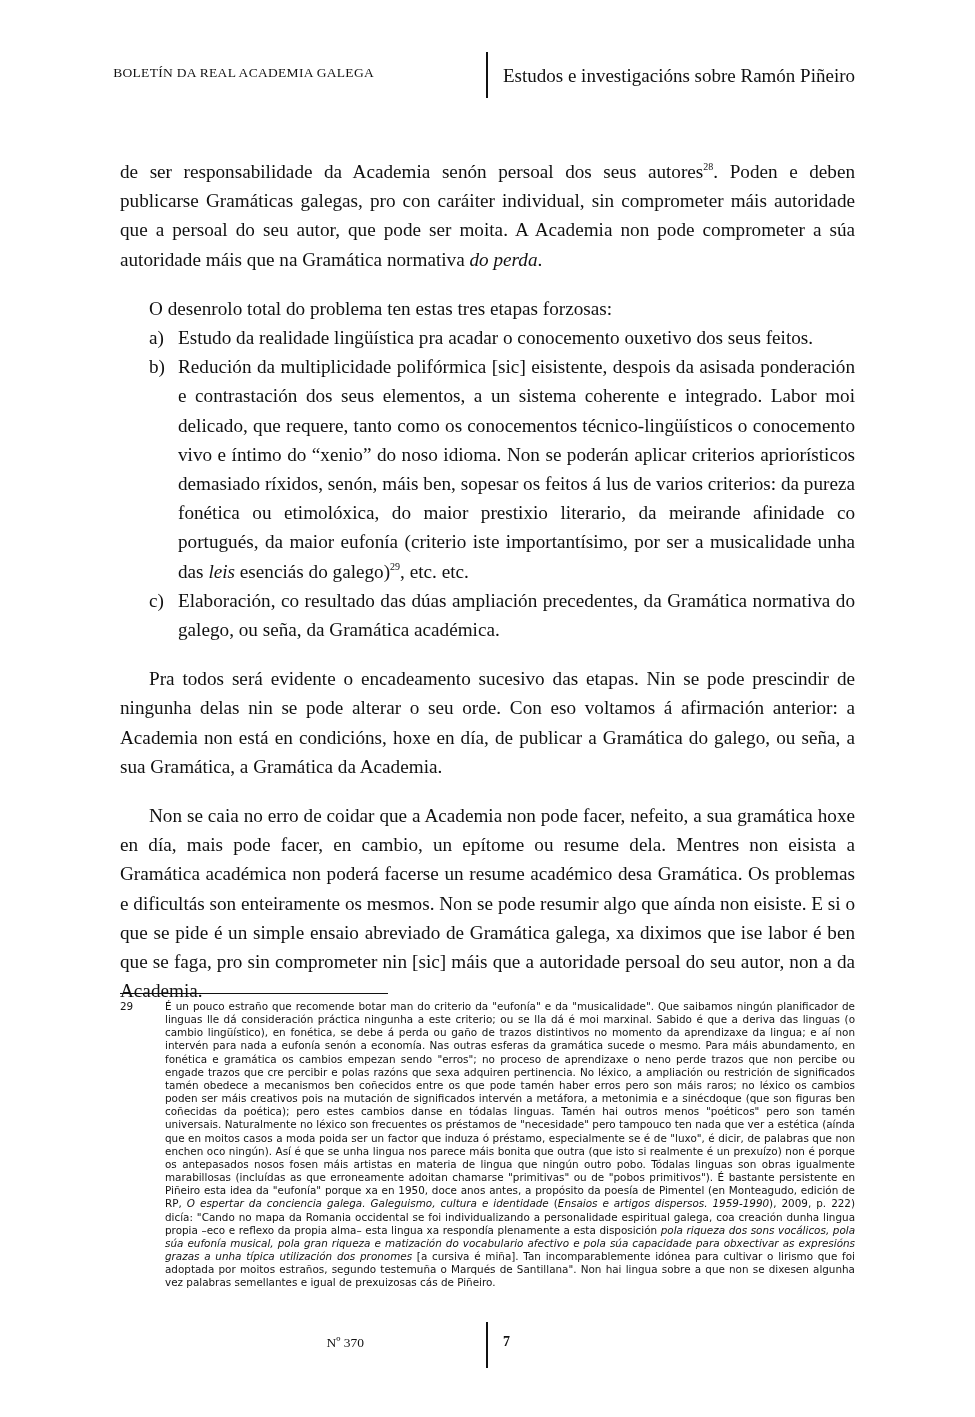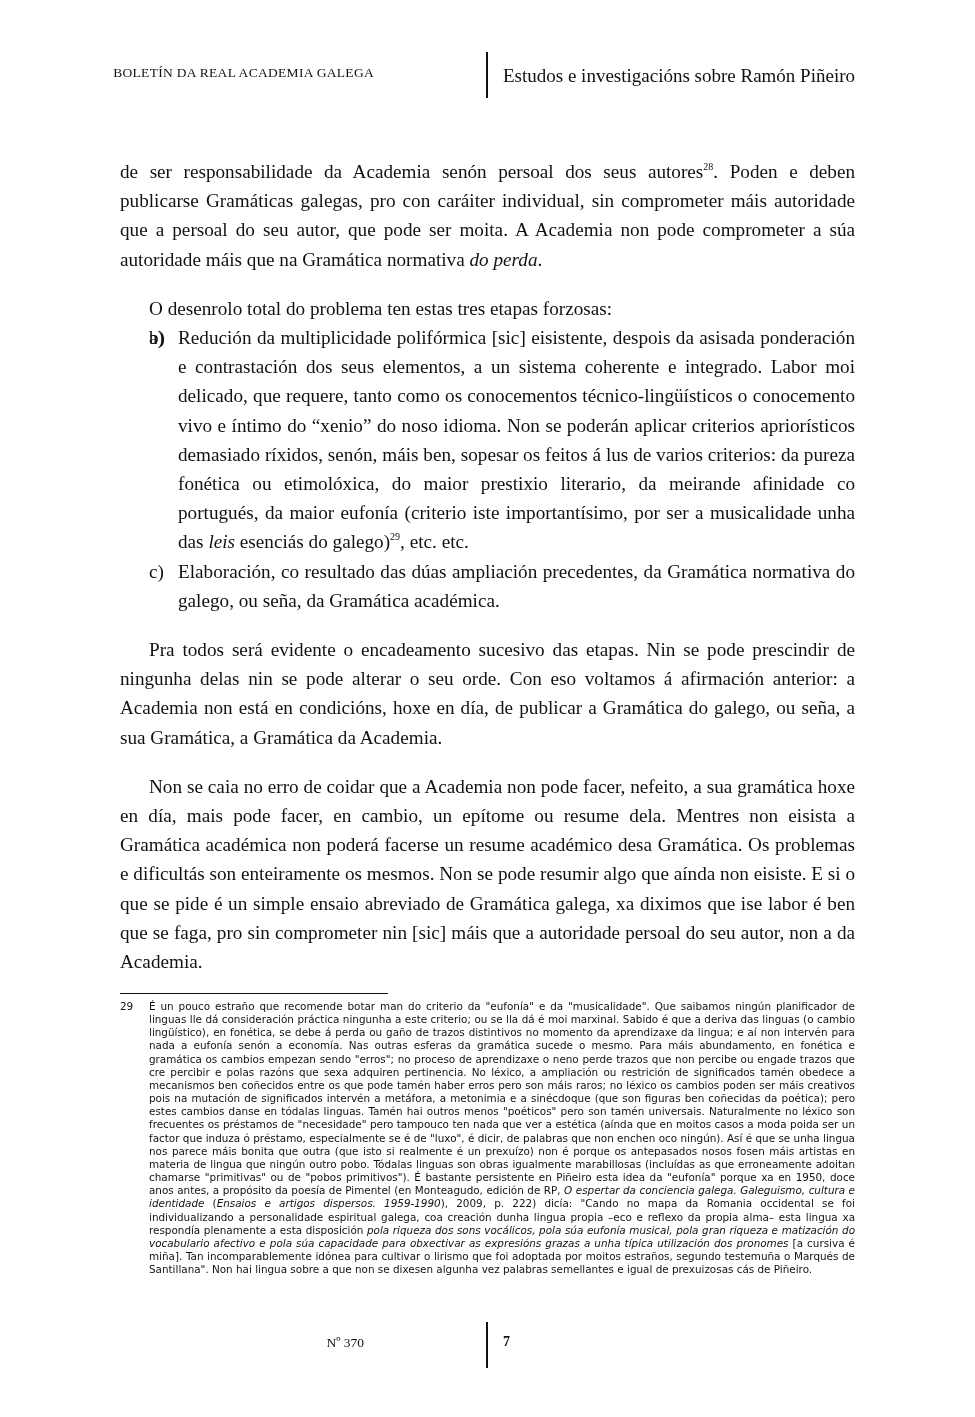--- a/index.html
+++ b/index.html
@@ -11,40 +11,41 @@
     .body-text { position: absolute; left: 120px; top: 157px; width: 735px; font-size: 19.2px; line-height: 29.2px; text-align: justify; }
     .body-text p { margin: 0; }
     .body-text p.indent { text-indent: 29px; margin-top: 20px; }
     .list-item { position: relative; padding-left: 58px; text-align: justify; }
     .list-item .marker { position: absolute; left: 29px; top: 0; }
     sup { font-size: 10px; line-height: 0; vertical-align: 8px; }
     em { font-style: italic; }
     .fn-rule { position: absolute; left: 120px; top: 993px; width: 268px; height: 1px; background: #111; }
     .footnote { position: absolute; left: 120px; top: 1000px; width: 735px; font-family: "DejaVu Sans", sans-serif; font-size: 10.4px; line-height: 13.15px; text-align: justify; }
     .footnote .fn-num { position: absolute; left: 0; top: 0; }
-    .footnote .fn-text { margin-left: 29px; }
+    .footnote .fn-text { margin-left: 45px; }
     .footer { position: absolute; top: 1322px; left: 0; width: 869px; height: 46px; }
     .footer-left { position: absolute; right: 505px; top: 13px; font-size: 13.5px; white-space: nowrap; }
     .footer-sep { position: absolute; left: 486px; top: 0; width: 1.5px; height: 46px; background: #111; }
     .footer-right { position: absolute; left: 503px; top: 12px; font-size: 14px; font-weight: bold; }
   </style>
 </head>
 <body>
 
 <div class="header">
   <div class="header-left">BOLETÍN DA REAL ACADEMIA GALEGA</div>
   <div class="header-sep"></div>
   <div class="header-right">Estudos e investigacións sobre Ramón Piñeiro</div>
 </div>
 
 <div class="body-text">
   <p><span>de ser responsabilidade da Academia senón persoal dos seus autores</span><sup>28</sup><span>. Poden e deben publicarse Gramáticas galegas, pro con caráiter individual, sin comprometer máis autoridade que a persoal do seu autor, que pode ser moita. A Academia non pode comprometer a súa autoridade máis que na Gramática normativa </span><em>do perda</em><span>.</span></p>
   <p class="indent">O desenrolo total do problema ten estas tres etapas forzosas:</p>
   <div class="list-item">
     <span class="marker">a)</span>
+    <span>Estudo da realidade lingüística pra acadar o conocemento ouxetivo dos seus feitos.</span>
   </div>
   <div class="list-item">
     <span class="marker">b)</span>
     <span>Redución da multiplicidade polifórmica [sic] eisistente, despois da asisada ponderación e contrastación dos seus elementos, a un sistema coherente e integrado. Labor moi delicado, que requere, tanto como os conocementos técnico-lingüísticos o conocemento vivo e íntimo do “xenio” do noso idioma. Non se poderán aplicar criterios apriorísticos demasiado ríxidos, senón, máis ben, sopesar os feitos á lus de varios criterios: da pureza fonética ou etimolóxica, do maior prestixio literario, da meirande afinidade co portugués, da maior eufonía (criterio iste importantísimo, por ser a musicalidade unha das </span><em>leis</em><span> esenciás do galego)</span><sup>29</sup><span>, etc. etc.</span>
   </div>
   <div class="list-item">
     <span class="marker">c)</span>
     <span>Elaboración, co resultado das dúas ampliación precedentes, da Gramática normativa do galego, ou seña, da Gramática académica.</span>
   </div>
   <p class="indent">Pra todos será evidente o encadeamento sucesivo das etapas. Nin se pode prescindir de ningunha delas nin se pode alterar o seu orde. Con eso voltamos á afirmación anterior: a Academia non está en condicións, hoxe en día, de publicar a Gramática do galego, ou seña, a sua Gramática, a Gramática da Academia.</p>

